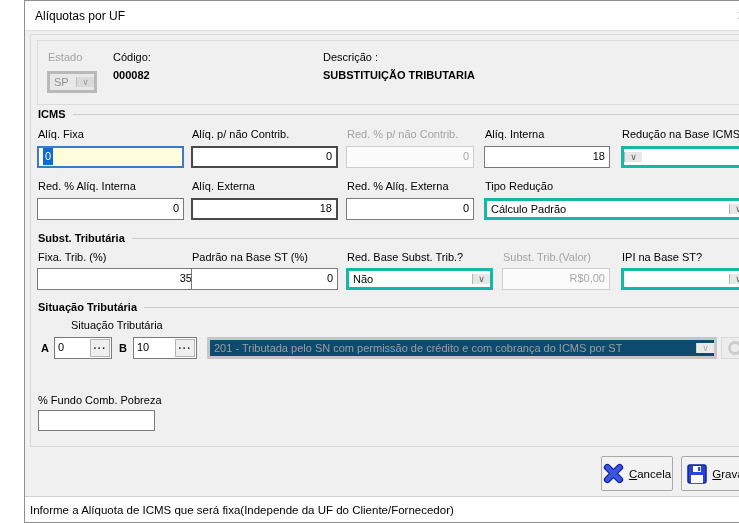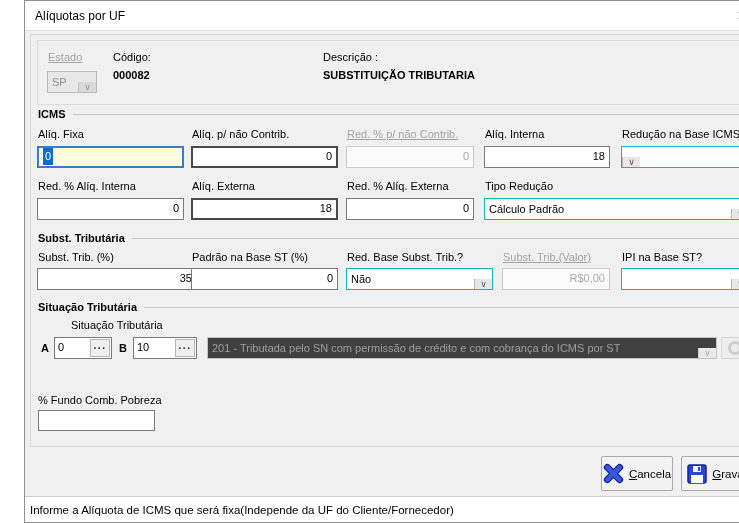--- a/index.html
+++ b/index.html
@@ -4,36 +4,36 @@
 <style>
   * { box-sizing: border-box; margin: 0; padding: 0; }
   body { background: #ffffff; font-family: "Liberation Sans", "DejaVu Sans", sans-serif; }
   .window { position: relative; width: 739px; height: 523px; background: #F0F0F0; border: 1px solid #8F8F8F; overflow: hidden; margin-left: 24px; }
   .titlebar { position: absolute; left: 0; top: 0; width: 100%; height: 30px; background: #FFFFFF; border-bottom: 1px solid #E0E0E0; }
   .title { position: absolute; left: 10px; top: 0; line-height: 30px; font-size: 12px; color: #000; }
   .close-btn { position: absolute; right: 8px; top: 4px; width: 24px; height: 22px; text-align: center; line-height: 22px; font-size: 16px; color: #3a3a3a; cursor: default; }
   .panel { position: absolute; left: 5px; top: 33px; width: 727px; height: 413px; border: 1px solid #D9D9D9; background: #F0F0F0; }
   .groupbox { position: absolute; left: 12px; top: 39px; width: 714px; height: 65px; border: 1px solid #DBDBDB; }
   .lbl { position: absolute; font-size: 11px; color: #000; white-space: nowrap; }
-  .lbl.dim { color: #A3A3A3; text-decoration: underline; }
+  .lbl.dim { color: #A3A3A3; }
   .bval { position: absolute; font-size: 11px; font-weight: bold; color: #000; white-space: nowrap; }
   .sect { position: absolute; left: 13px; width: 713px; display: flex; align-items: center; gap: 7px; }
   .sect .hd { font-size: 11px; font-weight: bold; color: #000; white-space: nowrap; }
   .sect .ln { flex: 1; border-top: 1px solid #C9C9C9; height: 0; }
   .fld { position: absolute; height: 22px; background: #fff; border: 1px solid #7A7A7A; font-size: 11px; color: #000; line-height: 19px; overflow: hidden; }
   .fld.num { text-align: right; padding-right: 4px; }
   .fld.left { text-align: left; padding-left: 3px; }
   .fld.strong { border: 2px solid #4A4A4A; line-height: 17px; }
   .fld.disabled { border: 1px solid #CDCDCD; background: #FBFBFB; color: #A8A8A8; }
   .fld.focus { border: 2px solid #3C79C8; background: #FDFDDC; line-height: 17px; }
   .sel { display: inline-block; background: #0A6BD0; color: #fff; padding: 0 2px; margin-left: 1px; }
-  .combo { position: absolute; height: 22px; background: #fff; border: 1px solid #14b8a6; display: flex; align-items: flex-end; }
+  .combo { position: absolute; height: 22px; background: #fff; border: 3px solid #14b8a6; display: flex; align-items: center; }
   .combo .cval { flex: 1; font-size: 11px; color: #000; line-height: 20px; padding-left: 4px; white-space: nowrap; overflow: hidden; }
   .combo .cbtn { width: 18px; background: #E7E7E7; border-left: 1px solid #B5B5B5; display: flex; align-items: center; justify-content: center; color: #555; font-size: 9px; }
-  .combo.disabled { background: #404040; border-color: #C6C6C6; }
+  .combo.disabled { background: #0c4a6e; border-color: #C6C6C6; }
   .combo.disabled .cval { color: #9E9E9E; }
   .combo.disabled .cbtn { background: #E9E9E9; border-left-color: #D2D2D2; color: #ABABAB; }
   .combo.disabled2 { background: #E8E8E8; border-color: #B9B9B9; }
   .combo.disabled2 .cval { color: #8F8F8F; }
   .combo.disabled2 .cbtn { background: #DADADA; border-left-color: #C0C0C0; color: #9A9A9A; }
   .dots-btn { position: absolute; right: 1px; top: 1px; bottom: 1px; width: 20px; background: #EFEFEF; border: 1px solid #B5B5B5; font-size: 10px; font-weight: bold; color: #222; display: flex; align-items: center; justify-content: center; letter-spacing: 1px; }
   .circle-btn { position: absolute; width: 27px; height: 22px; background: #EDEDED; border: 1px solid #D8D8D8; display: flex; align-items: center; justify-content: center; }
   .circle-btn .ring { width: 14px; height: 14px; border-radius: 50%; border: 3px solid #CDCDCD; }
   .abtn { position: absolute; height: 35px; background: #F2F2F2; border: 1px solid #A9A9A9; border-radius: 2px; display: flex; align-items: center; justify-content: center; gap: 5px; font-size: 11.5px; color: #000; }
   .statusbar { position: absolute; left: 0; top: 495px; width: 100%; height: 28px; background: #FFFFFF; border-top: 1px solid #CFCFCF; font-size: 11.5px; color: #000; line-height: 26px; padding-left: 5px; }
@@ -92,21 +92,21 @@
   <div class="combo" style="left:459px;top:197px;width:266px">
     <span class="cval">Cálculo Padrão</span>
     <span class="cbtn">∨</span>
   </div>
 
   <div class="sect" style="top:231px">
     <span class="hd">Subst. Tributária</span>
     <span class="ln"></span>
   </div>
 
-  <div class="lbl" style="left:13px;top:250px">Subst. Trib. (%)</div>
+  <div class="lbl" style="left:13px;top:250px">Fixa. Trib. (%)</div>
   <div class="lbl" style="left:167px;top:250px">Padrão na Base ST (%)</div>
   <div class="lbl" style="left:322px;top:250px">Red. Base Subst. Trib.?</div>
   <div class="lbl dim" style="left:478px;top:250px">Subst. Trib.(Valor)</div>
   <div class="lbl" style="left:597px;top:250px">IPI na Base ST?</div>
 
   <div class="fld num" style="left:12px;top:267px;width:160px">35</div>
   <div class="fld num" style="left:166px;top:267px;width:147px">0</div>
   <div class="combo" style="left:321px;top:267px;width:147px">
     <span class="cval">Não</span>
     <span class="cbtn">∨</span>

